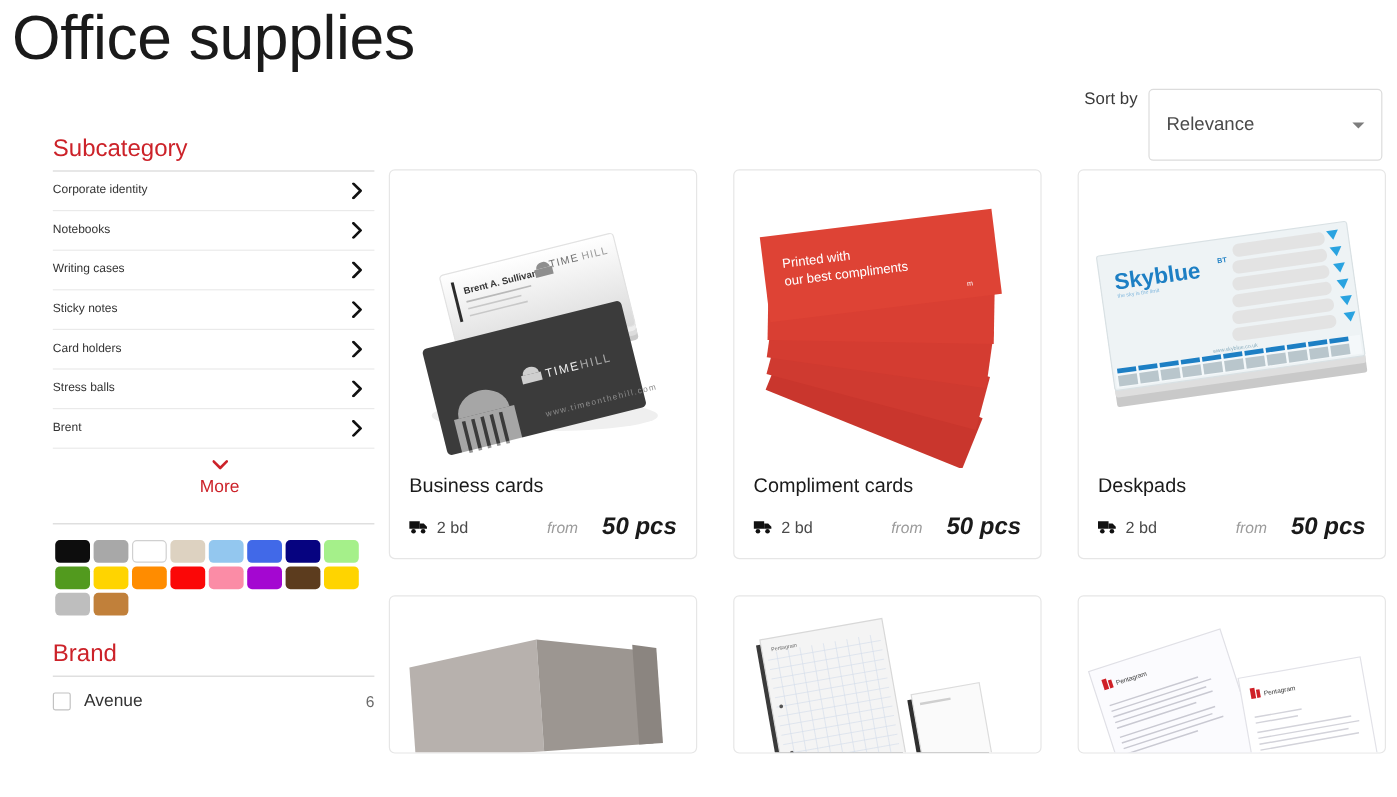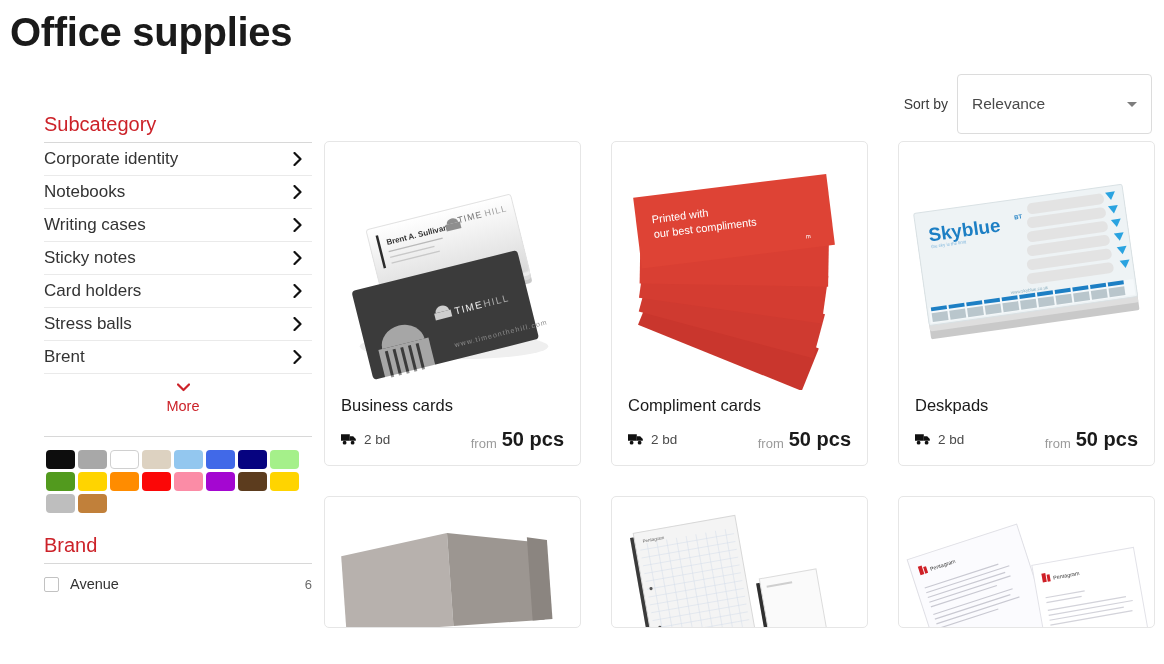--- a/index.html
+++ b/index.html
@@ -19,22 +19,22 @@
     position: relative;
     width: 1164px;
     height: 664px;
   }
 
   
   .page-title {
     position: absolute;
     left: 10px;
     top: 8px;
-    font-size: 40px;
-    font-weight: 700;
+    font-size: 52px;
+    font-weight: 400;
     letter-spacing: -0.3px;
     color: #1a1a1a;
     line-height: 48px;
     white-space: nowrap;
     text-align: right;
   }
 
   
   .sidebar {
     position: absolute;
@@ -60,21 +60,21 @@
   .subcat-item {
     position: relative;
     height: 32px;
     margin: 0 10px 0 12px;
     border-bottom: 1px solid #eaeaea;
     display: flex;
     align-items: center;
     cursor: pointer;
   }
   .subcat-label {
-    font-size: 17px;
+    font-size: 10px;
     color: #333333;
     line-height: 32px;
   }
   .subcat-chevron {
     position: absolute;
     right: 10px;
     top: 50%;
     transform: translateY(-50%);
     font-size: 13px;
     font-weight: bold;
@@ -144,21 +144,21 @@
     font-size: 13px;
     color: #6b6b6b;
   }
 
   
   .sortbar {
     position: absolute;
     right: 12px;
     top: 74px;
     display: flex;
-    align-items: center;
+    align-items: flex-start;
     gap: 9px;
   }
   .sort-label {
     font-size: 14px;
     color: #3a3a3a;
   }
   .sort-select {
     width: 195px;
     height: 60px;
     border: 1px solid #dcdcdc;
@@ -223,22 +223,23 @@
   }
   .truck-icon { flex: 0 0 auto; display: block; }
   .delivery-text {
     font-size: 13.5px;
     color: #4a4a4a;
     margin-left: 7px;
   }
   .qty-wrap {
     margin-left: auto;
     display: flex;
-    align-items: flex-end;
-    gap: 5px;
+    align-items: center;
+    gap: 20px;
+    font-style: italic;
   }
   .qty-from { font-size: 13px; color: #9b9b9b; }
   .qty-value { font-size: 20px; color: #1a1a1a; font-weight: 600; }
 
   
   .art { width: 100%; height: 100%; display: block; }
 </style>
 </head>
 <body>
 

